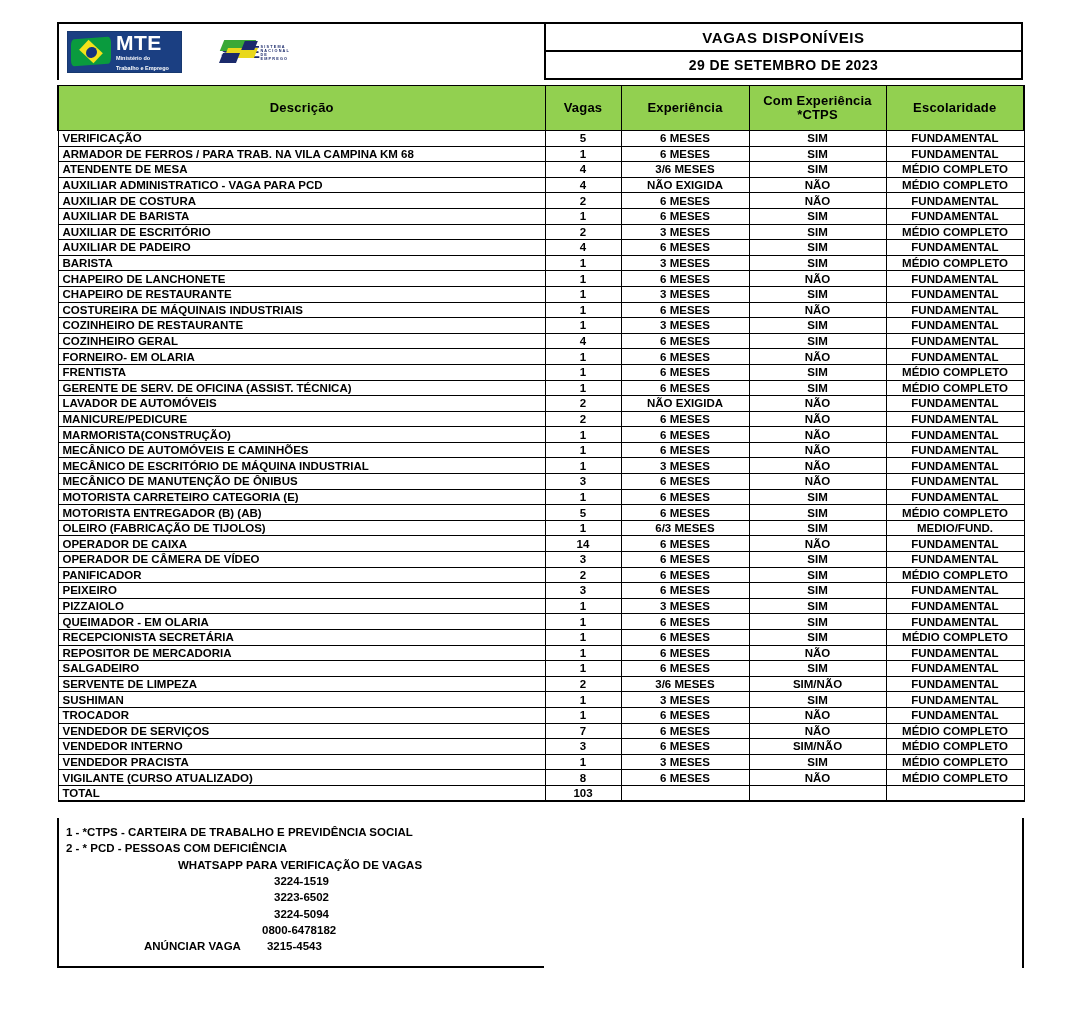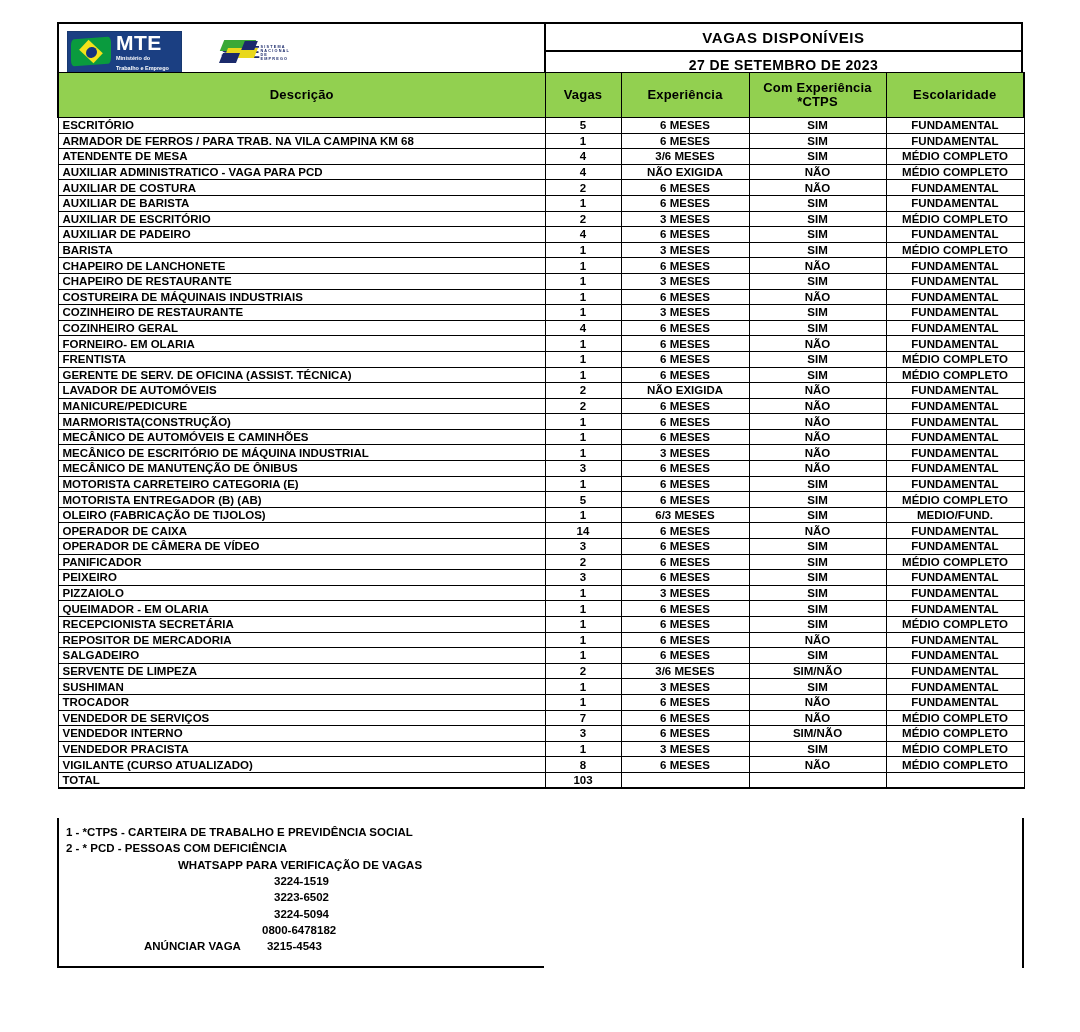--- a/index.html
+++ b/index.html
@@ -92,21 +92,21 @@
   .sine-mark .sb1 { position: absolute; left: 1px; top: 14px; width: 17px; height: 10px;
       background: #1b2a6b; transform: skewX(-22deg); }
   .sine-mark .sb2 { position: absolute; left: 23px; top: 2px; width: 13px; height: 9px;
       background: #1b2a6b; transform: skewX(-22deg); }
   .sine-word { font-size: 16px; font-weight: bold; color: #1b2a6b; letter-spacing: .5px; line-height: 1; margin-top: 1px; }
   .sine-tag { font-size: 3.8px; font-weight: bold; color: #1b2a6b; letter-spacing: 1.2px; margin-top: 1px; }
 
   
   table.vagas {
     position: absolute;
-    left: 57px; top: 72px;
+    left: 57px; top: 85px;
     width: 966px;
     border-collapse: collapse;
     table-layout: fixed;
   }
   table.vagas th, table.vagas td {
     border: 1px solid #000;
     font-size: 11.5px;
     font-weight: bold;
     color: #000;
     padding: 0 4px;
@@ -190,21 +190,21 @@
             <div class="sb2"></div>
         </div>
         <div class="sine-word">SINE</div>
         <div class="sine-tag">SISTEMA NACIONAL DE EMPREGO</div>
       </div>
 
     </div>
 
     <div class="title-cell">
       <div class="title-main">VAGAS DISPONÍVEIS</div>
-      <div class="title-sub">27 DE SETEMBRO DE 2023</div>
+      <div class="title-sub">29 DE SETEMBRO DE 2023</div>
     </div>
   </div>
 
   <table class="vagas">
     <colgroup>
       <col style="width:487px">
       <col style="width:76px">
       <col style="width:128px">
       <col style="width:137px">
       <col style="width:138px">
@@ -216,21 +216,21 @@
         <th>Experiência</th>
         <th>
           <span>Com Experiência</span><br>
           <span>*CTPS</span>
         </th>
         <th class="last">Escolaridade</th>
       </tr>
     </thead>
     <tbody id="table-body">
         <tr>
-          <td class="desc">ESCRITÓRIO</td>
+          <td class="desc">VERIFICAÇÃO</td>
           <td class="num">5</td>
           <td class="exp">6 MESES</td>
           <td class="ctps">SIM</td>
           <td class="esc">FUNDAMENTAL</td>
         </tr>
         <tr>
           <td class="desc">ARMADOR DE FERROS / PARA TRAB. NA VILA CAMPINA KM 68</td>
           <td class="num">1</td>
           <td class="exp">6 MESES</td>
           <td class="ctps">SIM</td>

